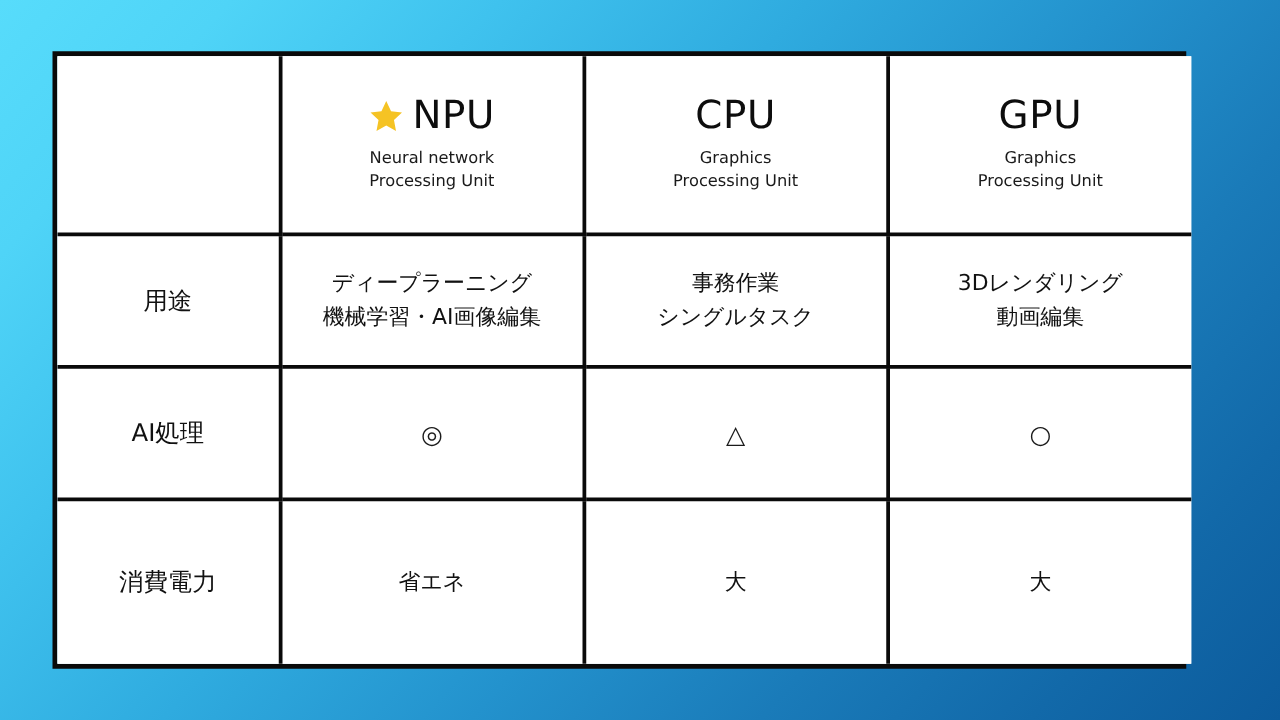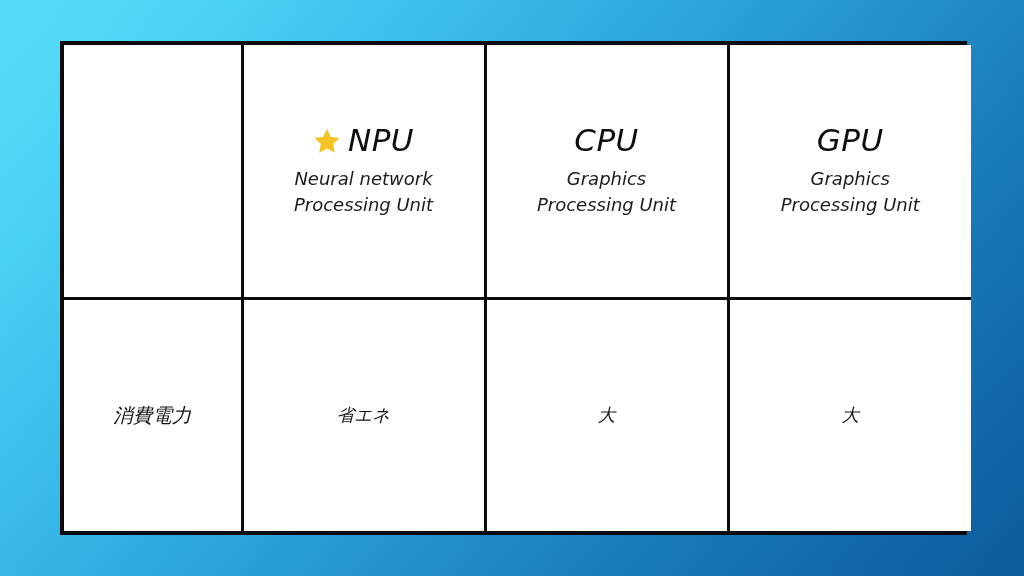--- a/index.html
+++ b/index.html
@@ -28,28 +28,27 @@
         #2392cd 58%,
         #1a7bb9 73%,
         #1269a9 87%,
         #0c5b9c 100%);
     box-sizing: border-box;
   }
 
   
   .table-wrap {
     position: absolute;
-    left: 60px;
+    left: 42px;
     top: 41px;
     width: 907px;
     height: 494px;
     background: #ffffff;
     border: 4px solid #0a0a0a;
     box-sizing: border-box;
-    font-style: italic;
   }
 
   table.cmp {
     width: 100%;
     height: 100%;
     border-collapse: collapse;
     table-layout: fixed;
     background: #ffffff;
   }
 
@@ -83,21 +82,21 @@
     font-weight: 400;
     line-height: 1.1;
     letter-spacing: 0.5px;
     color: #0d0d0d;
     display: flex;
     align-items: center;
     justify-content: center;
     gap: 7px;
   }
   .hdr-sub {
-    font-size: 18px;
+    font-size: 13px;
     font-weight: 400;
     line-height: 1.45;
     color: #1a1a1a;
     margin-top: 9px;
   }
   .hdr-sub span { display: block; }
 
   .star-icon {
     display: inline-block;
     width: 28px;
@@ -180,22 +179,59 @@
             <div class="hdr-main">
               <span>GPU</span>
             </div>
             <div class="hdr-sub">
               <span>Graphics</span>
               <span>Processing Unit</span>
             </div>
           </td>
         </tr>
 
-
-
+        <tr class="r-body">
+          <td>
+            <div class="row-label">用途</div>
+          </td>
+          <td>
+            <div class="cell-text">
+              <span>ディープラーニング</span>
+              <span>機械学習・AI画像編集</span>
+            </div>
+          </td>
+          <td>
+            <div class="cell-text">
+              <span>事務作業</span>
+              <span>シングルタスク</span>
+            </div>
+          </td>
+          <td>
+            <div class="cell-text">
+              <span>3Dレンダリング</span>
+              <span>動画編集</span>
+            </div>
+          </td>
+        </tr>
+
+
+        <tr class="r-body">
+          <td>
+            <div class="row-label">AI処理</div>
+          </td>
+          <td>
+            <div class="mark">◎</div>
+          </td>
+          <td>
+            <div class="mark">△</div>
+          </td>
+          <td>
+            <div class="mark">○</div>
+          </td>
+        </tr>
 
         <tr class="r-last">
           <td>
             <div class="row-label">消費電力</div>
           </td>
           <td>
             <div class="cell-text single">省エネ</div>
           </td>
           <td>
             <div class="cell-text single">大</div>

